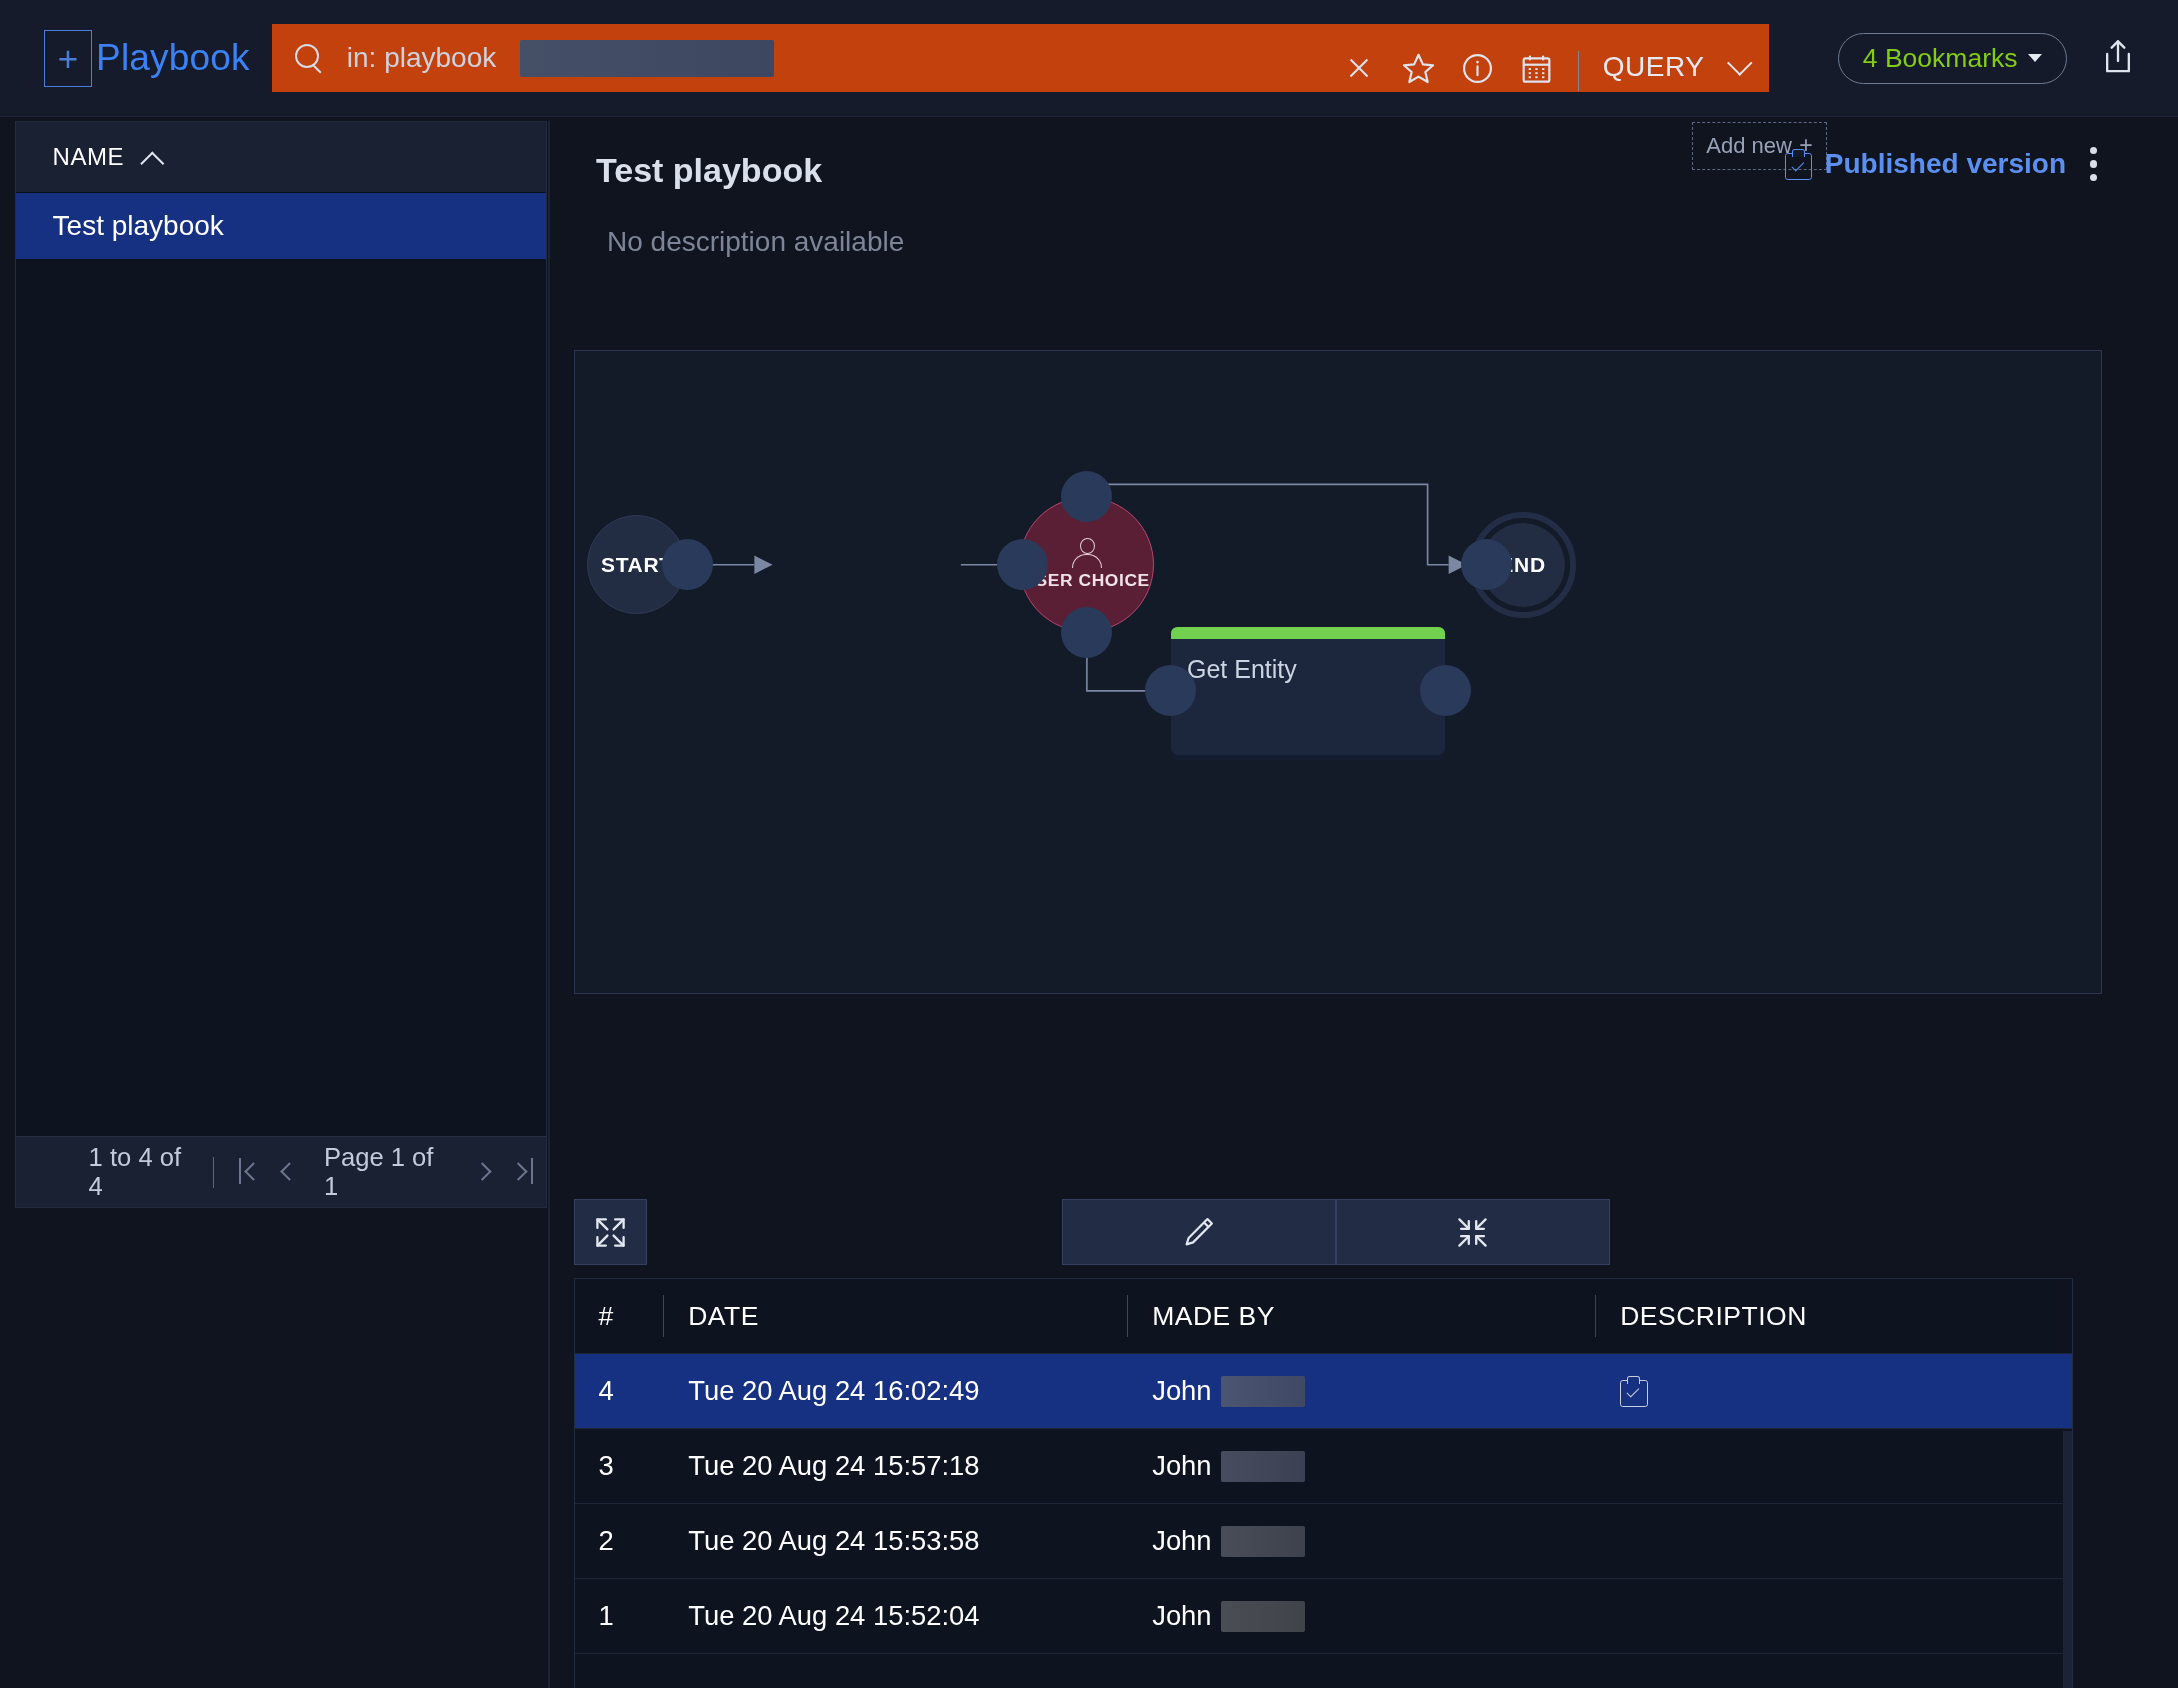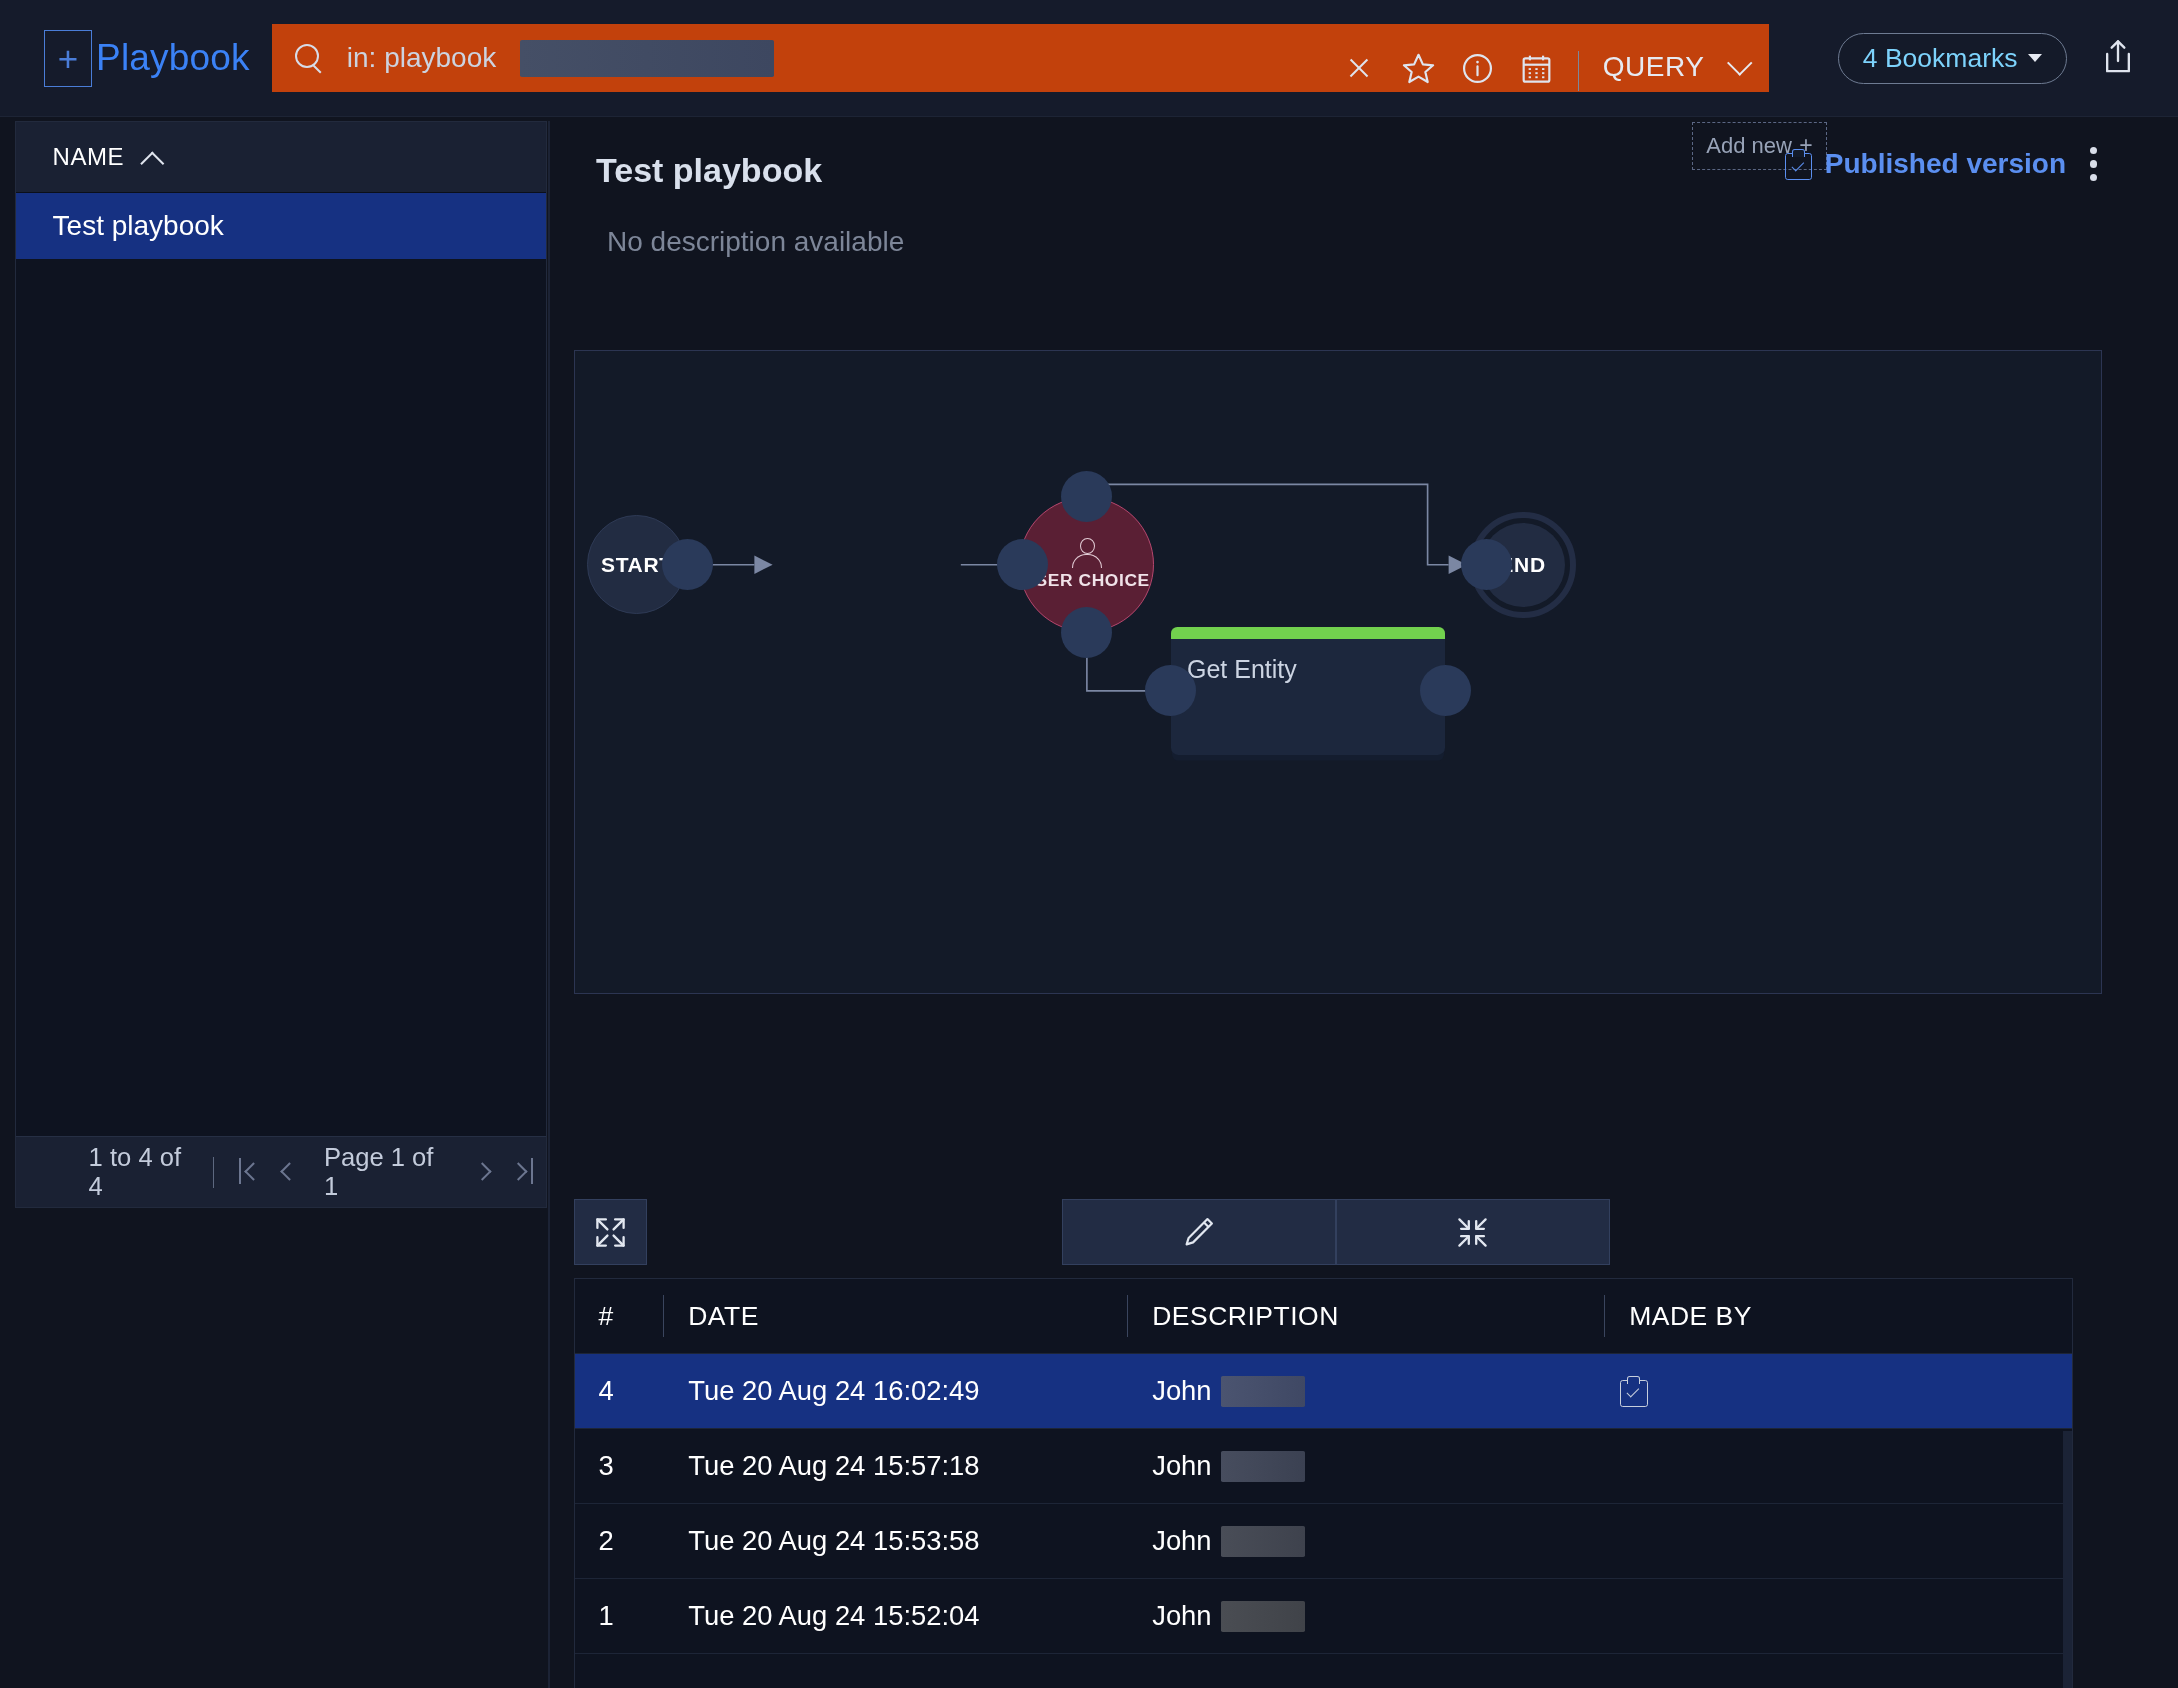--- a/index.html
+++ b/index.html
@@ -92,21 +92,21 @@
     width:15.5px; height:15.5px;
     border-right:2.2px solid #e6eaf2; border-bottom:2.2px solid #e6eaf2;
     transform: rotate(45deg);
   }
 
   .bookmarks {
     margin-left: 31px;
     height: 51px; padding: 0 24px;
     border: 1.3px solid #6e7b92; border-radius: 25.6px;
     display: flex; align-items: center; gap: 11px;
-    color: #7dd3fc; font-size: 26.5px; white-space: nowrap;
+    color: #84cc16; font-size: 26.5px; white-space: nowrap;
     background: #141a29;
   }
   .caret-dn {
     width: 0; height: 0;
     border-left: 7.3px solid transparent; border-right: 7.3px solid transparent;
     border-top: 8.2px solid #e6eaf2;
   }
   .tb-right { display:flex; align-items:center; gap: 31px; margin-left: 38px; padding-right: 42px; }
 
   
@@ -536,22 +536,22 @@
             <polyline points="19.4,14.4 14.4,14.4 14.4,19.4"></polyline>
         </svg>
       </span>
     </div>
   </div>
 
   <div class="tbl">
     <div class="tbl-head">
       <div class="th c-num">#</div>
       <div class="th c-date">DATE</div>
+      <div class="th c-made">MADE BY</div>
       <div class="th c-desc">DESCRIPTION</div>
-      <div class="th c-made">MADE BY</div>
     </div>
 
     <div class="tr sel">
       <div class="td c-num">4</div>
       <div class="td c-date">Tue 20 Aug 24 16:02:49</div>
       <div class="td c-made">
         <span>John</span>
         <span class="redact"></span>
       </div>
       <div class="td c-desc">

